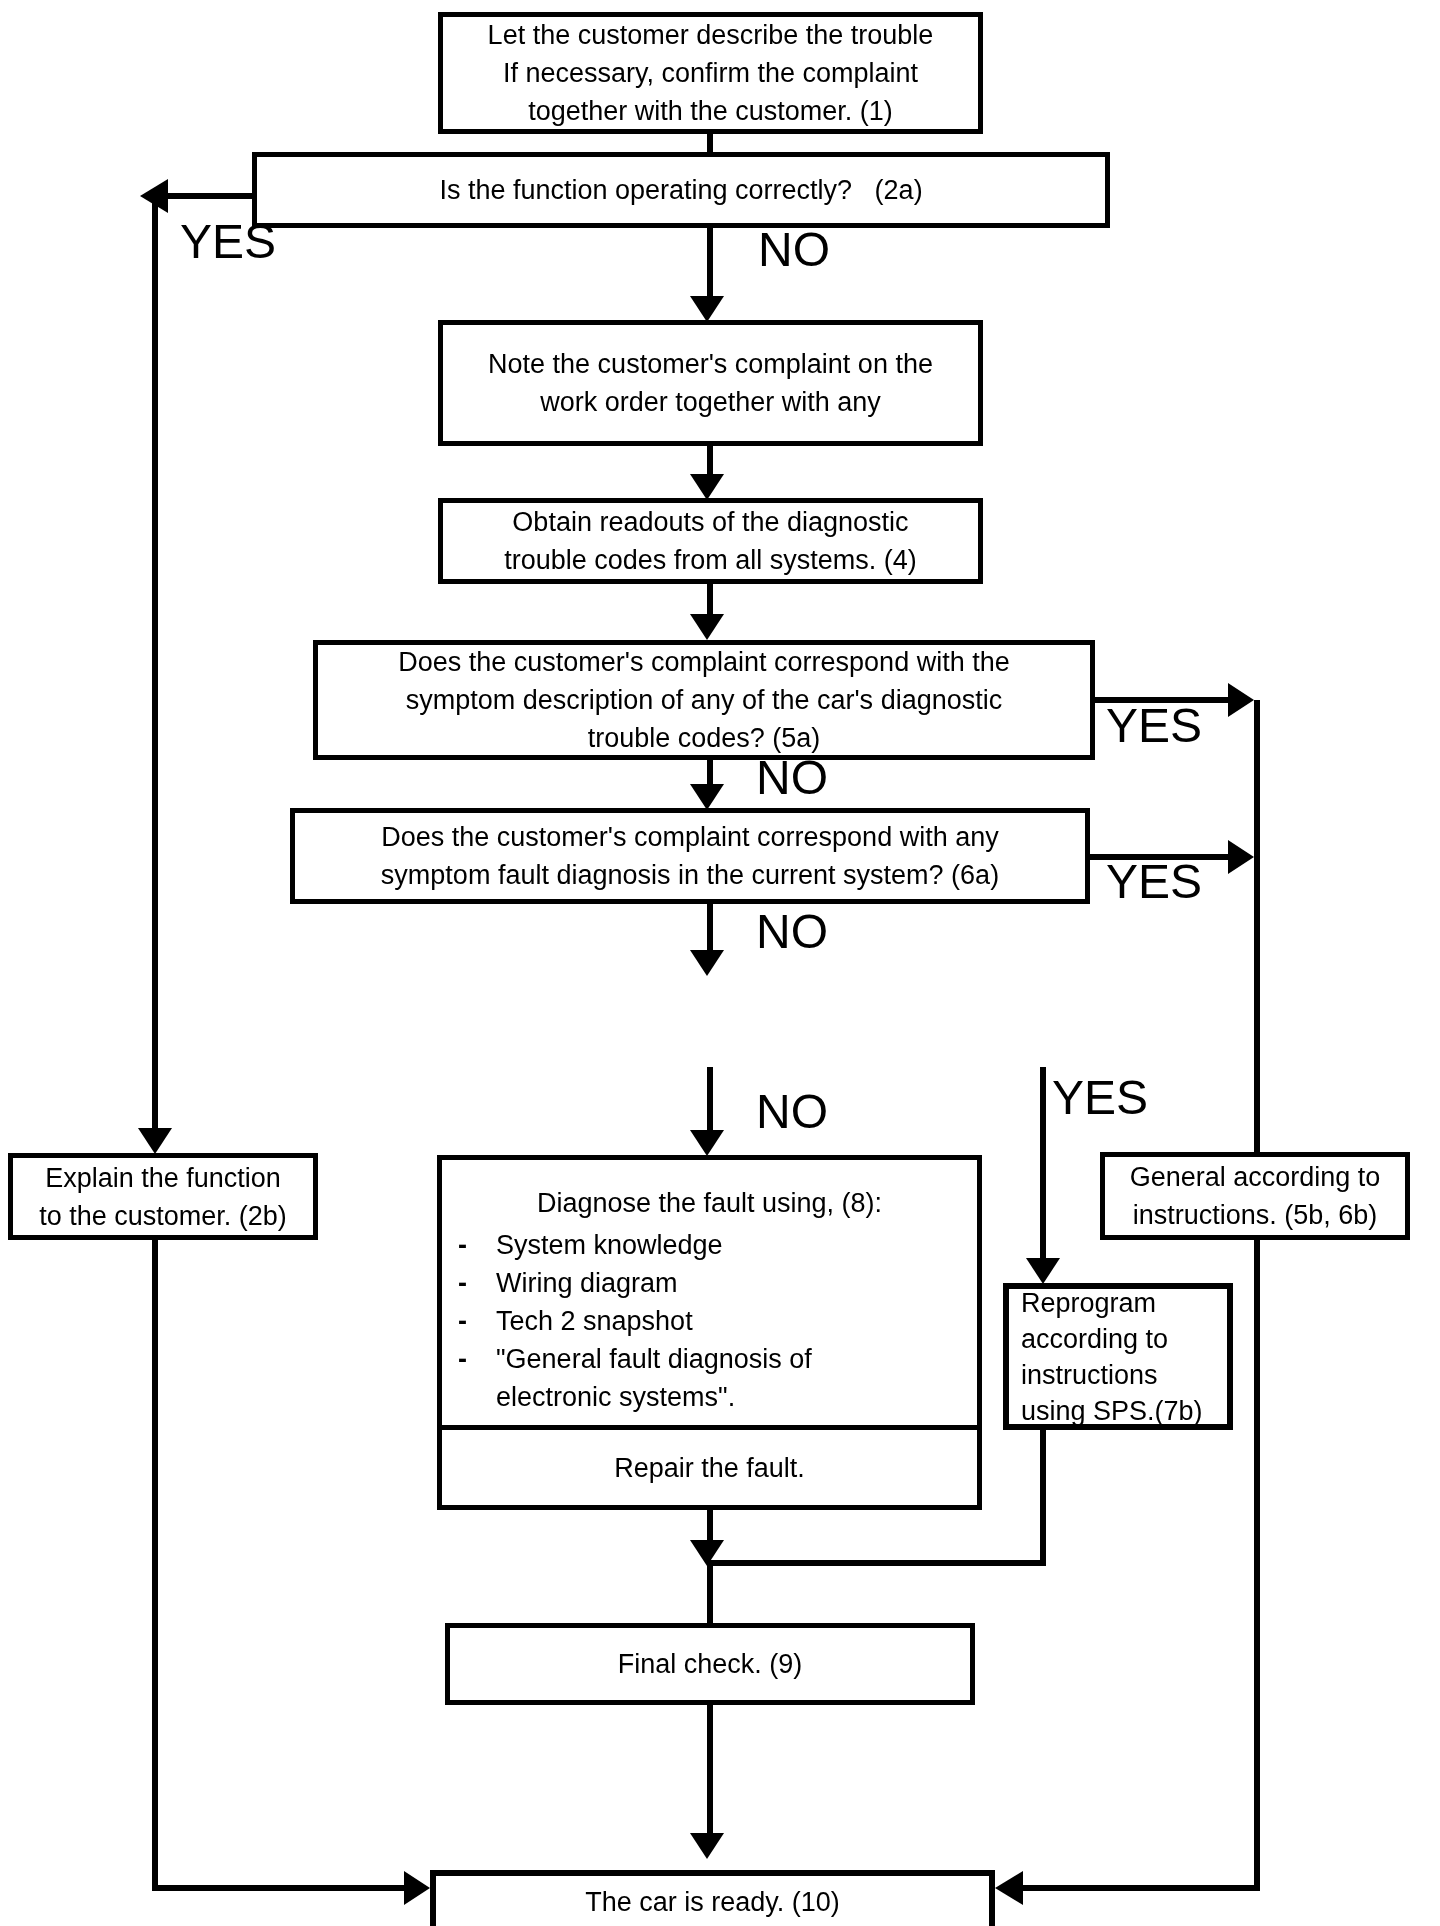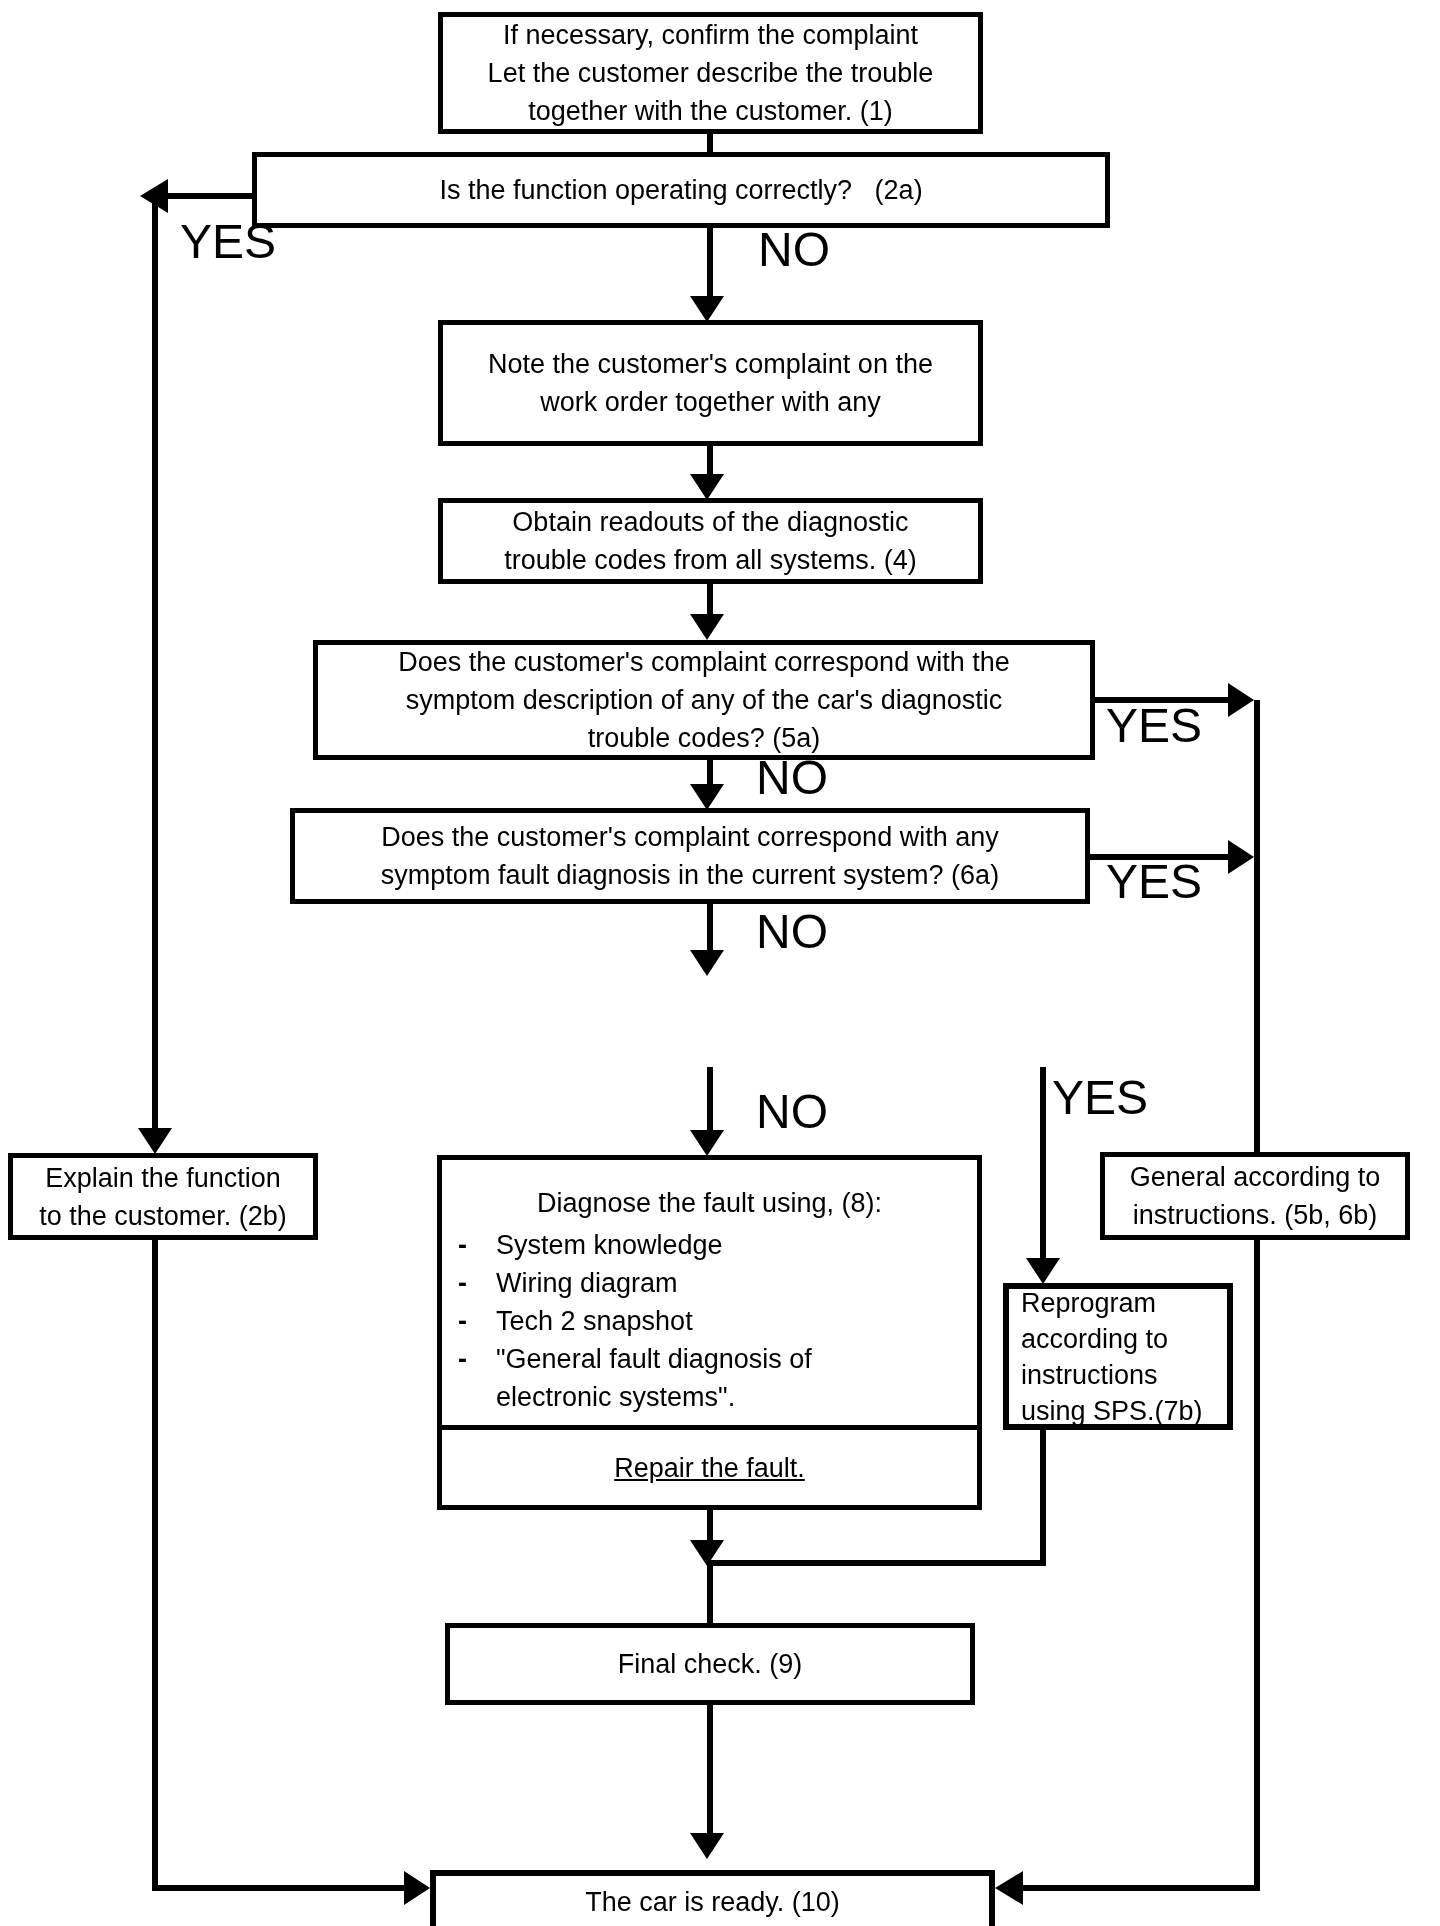--- a/index.html
+++ b/index.html
@@ -21,31 +21,31 @@
   .lbl{position:absolute;font-size:48px;line-height:40px;}
   
   #b8{justify-content:flex-start;align-items:stretch;text-align:left;}
   .b8-top{height:265px;position:relative;}
   .b8-title{text-align:center;padding-top:24px;}
   .b8-list{padding-left:16px;padding-top:4px;}
   .b8-item{display:flex;}
   .b8-dash{width:38px;font-weight:700;}
   .b8-itxt{width:436px;}
   .b8-sep{height:5px;background:#000;}
-  .b8-bottom{flex:1;display:flex;align-items:center;justify-content:center;text-align:center;text-decoration:underline;}
+  .b8-bottom{flex:1;display:flex;align-items:center;justify-content:center;text-align:center;}
   #b7b{align-items:flex-start;text-align:right;padding-left:12px;line-height:36px;}
 </style>
 </head>
 <body>
 
 <div id="canvas">
 
   <div class="bx" style="left:438px;top:12px;width:545px;height:122px;">
+    <div class="line">Let the customer describe the trouble</div>
     <div class="line">If necessary, confirm the complaint</div>
-    <div class="line">Let the customer describe the trouble</div>
     <div class="line">together with the customer. (1)</div>
   </div>
 
   <div class="bx" style="left:252px;top:152px;width:858px;height:76px;">
     <div class="line">Is the function operating correctly?   (2a)</div>
   </div>
 
   <div class="bx" style="left:438px;top:320px;width:545px;height:126px;">
     <div class="line">Note the customer's complaint on the</div>
     <div class="line">work order together with any</div>

